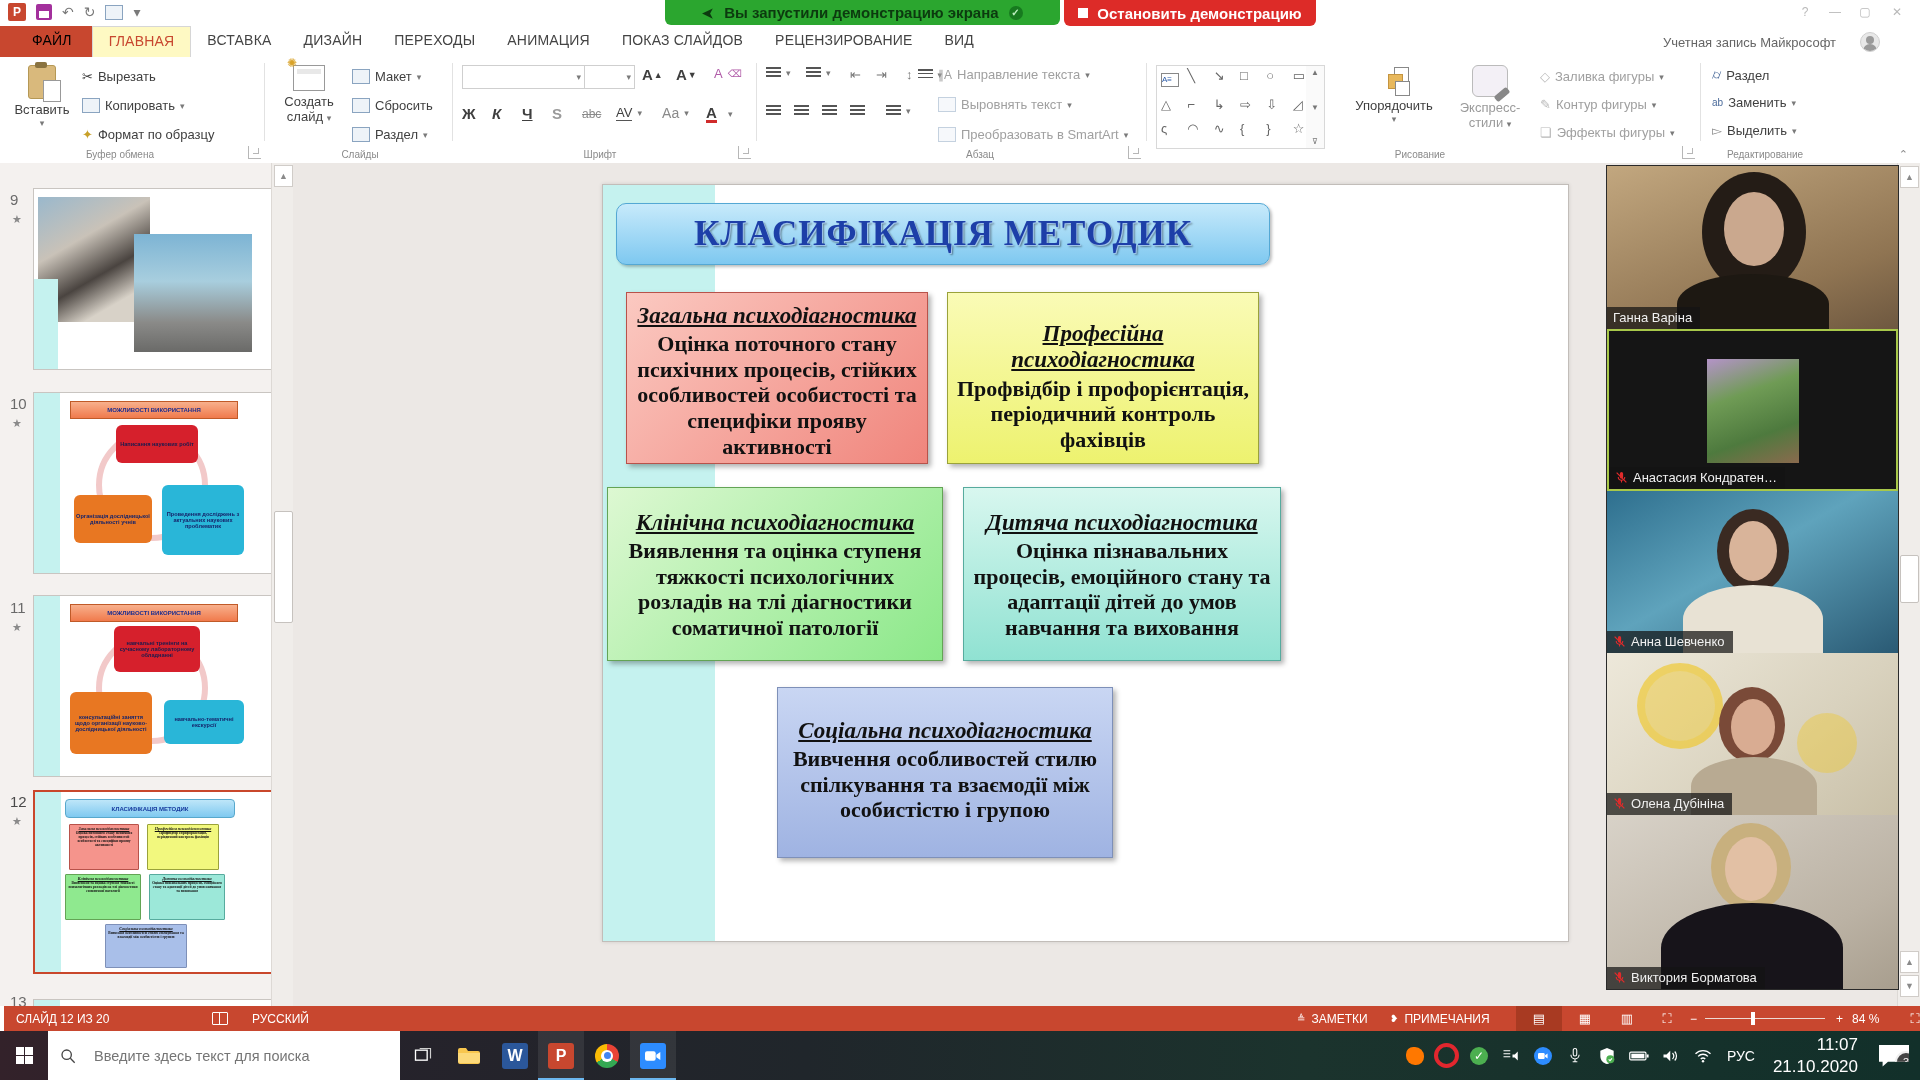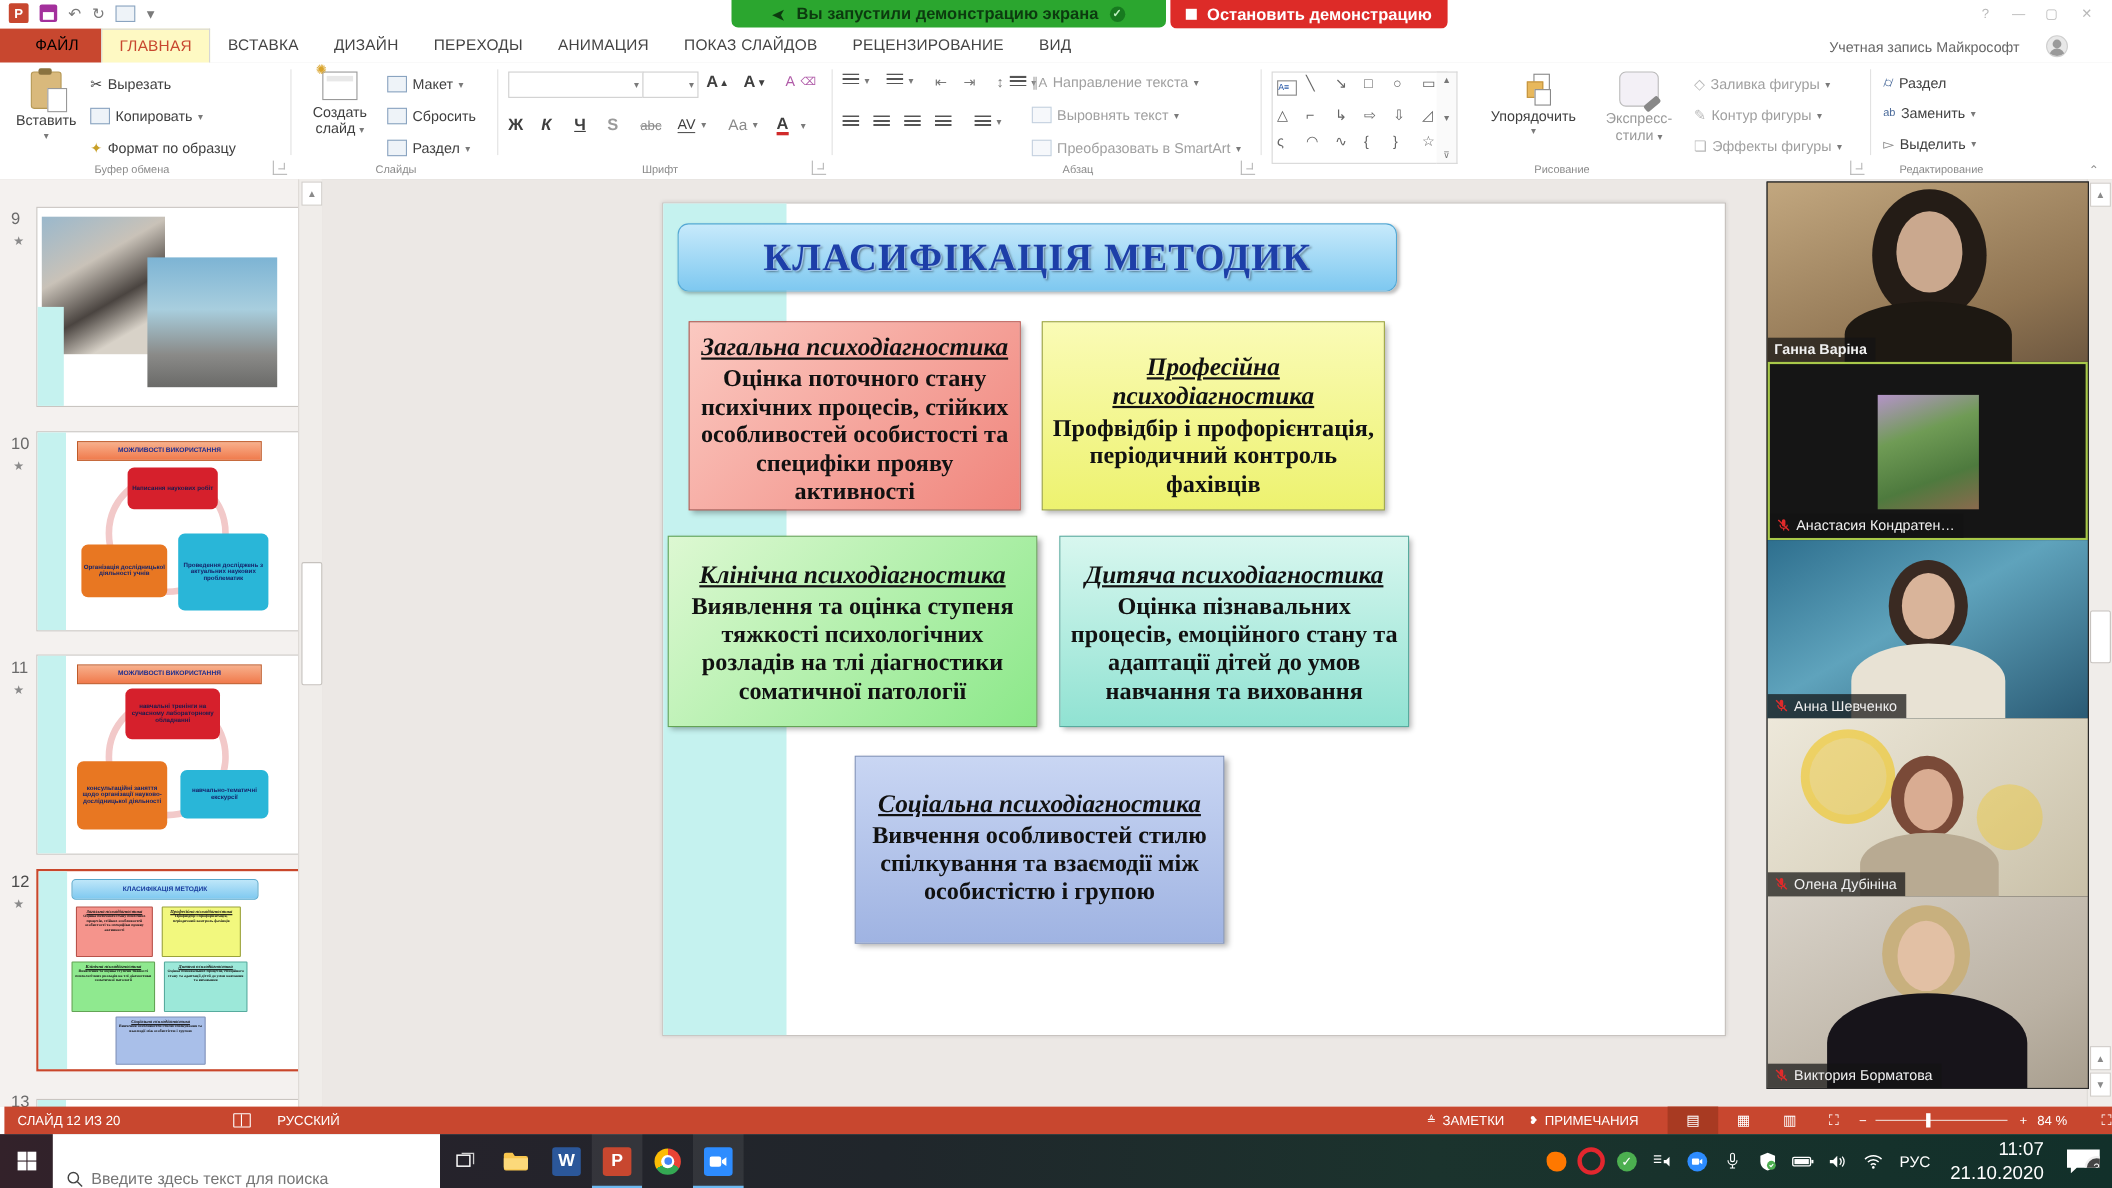--- a/index.html
+++ b/index.html
@@ -118,21 +118,21 @@
   .zoomtrack{position:absolute;top:12px;width:120px;height:1px;background:#eed9d3;}
   .zoomthumb{position:absolute;top:-6px;width:4px;height:13px;background:#fff;}
   .bookic{width:14px;height:11px;border:1px solid #fff;border-radius:1px;position:relative;}
   .bookic:before{content:"";position:absolute;left:6px;top:0;bottom:0;width:1px;background:#fff;}
 
   
   #taskbar{left:0;top:1031px;width:1920px;height:49px;background:linear-gradient(90deg,#33222A 0%,#26222B 18%,#20262B 42%,#1B332D 68%,#12302A 100%);display:flex;align-items:center;}
   .tb-start{width:48px;height:49px;display:flex;align-items:center;justify-content:center;cursor:pointer;}
   .winlogo{width:17px;height:17px;display:grid;grid-template-columns:8px 8px;grid-template-rows:8px 8px;gap:1px;}
   .winlogo i{background:#fff;}
-  #searchbox{width:352px;height:49px;background:#fff;display:flex;align-items:flex-end;gap:7px;padding:0 12px;box-sizing:border-box;cursor:text;}
+  #searchbox{width:352px;height:49px;background:#fff;display:flex;align-items:center;gap:18px;padding:0 12px;box-sizing:border-box;cursor:text;}
   #searchbox .ph-text{color:#757575;font-size:14.5px;}
   .tb-ic{width:46px;height:49px;display:flex;align-items:center;justify-content:center;cursor:pointer;position:relative;}
   .tb-ic.open{background:rgba(255,255,255,.08);box-shadow:inset 0 -2px 0 #6cb8f0;}
   .sq{width:26px;height:26px;border-radius:3px;display:flex;align-items:center;justify-content:center;color:#fff;font-weight:bold;font-size:16px;}
   .tray{margin-left:auto;display:flex;align-items:center;height:49px;color:#fff;}
   .tray .tic{width:32px;height:49px;display:flex;align-items:center;justify-content:center;cursor:pointer;}
   .clock{text-align:right;font-size:17px;line-height:1.25;padding:0 10px;cursor:pointer;}
   .badge{position:relative;width:30px;height:22px;background:#fff;clip-path:polygon(0 0,100% 0,100% 78%,30% 78%,12% 100%,12% 78%,0 78%);}
   .badge .cnt{position:absolute;right:-8px;bottom:-6px;width:18px;height:18px;border-radius:50%;background:#444;border:2px solid #efefef;color:#fff;font-size:11px;display:flex;align-items:center;justify-content:center;}
 </style>
@@ -482,21 +482,21 @@
     <div class="abs sbstrip" style="left:1897px;top:0;width:23px;height:843px;">
       <div class="sbarrow" style="top:3px;">▲</div>
       <div class="sbthumb" style="top:392px;height:46px;"></div>
       <div class="sbarrow" style="top:788px;">▲</div>
       <div class="sbarrow" style="top:812px;">▼</div>
     </div>
   </div>
 
   <div id="zoompanel" class="abs">
 
-    <div class="vtile" style="top:0;height:163px;background:linear-gradient(160deg,#C2A77F,#8F7452 70%,#6e5840);font-weight:bold;">
+    <div class="vtile" style="top:0;height:163px;background:linear-gradient(160deg,#C2A77F,#8F7452 70%,#6e5840);">
       <div class="sil-head" style="left:95px;top:6px;width:104px;height:120px;background:#241c16;"></div>
       <div class="sil-head" style="left:117px;top:26px;width:60px;height:74px;background:#caa88e;"></div>
       <div class="sil-body" style="left:70px;top:108px;width:152px;height:60px;background:#1d1812;"></div>
       <div class="vname">
           <span>Ганна Варіна</span>
         </div>
     </div>
 
     <div class="vtile" style="top:163px;height:162px;background:#151515;border:2px solid #A8C84A;box-sizing:border-box;">
       <div class="ph" style="left:98px;top:28px;width:92px;height:104px;background:linear-gradient(160deg,#b493c8 0%,#6f9b55 35%,#4e7a3e 70%,#8a6a4e 100%);"></div>

